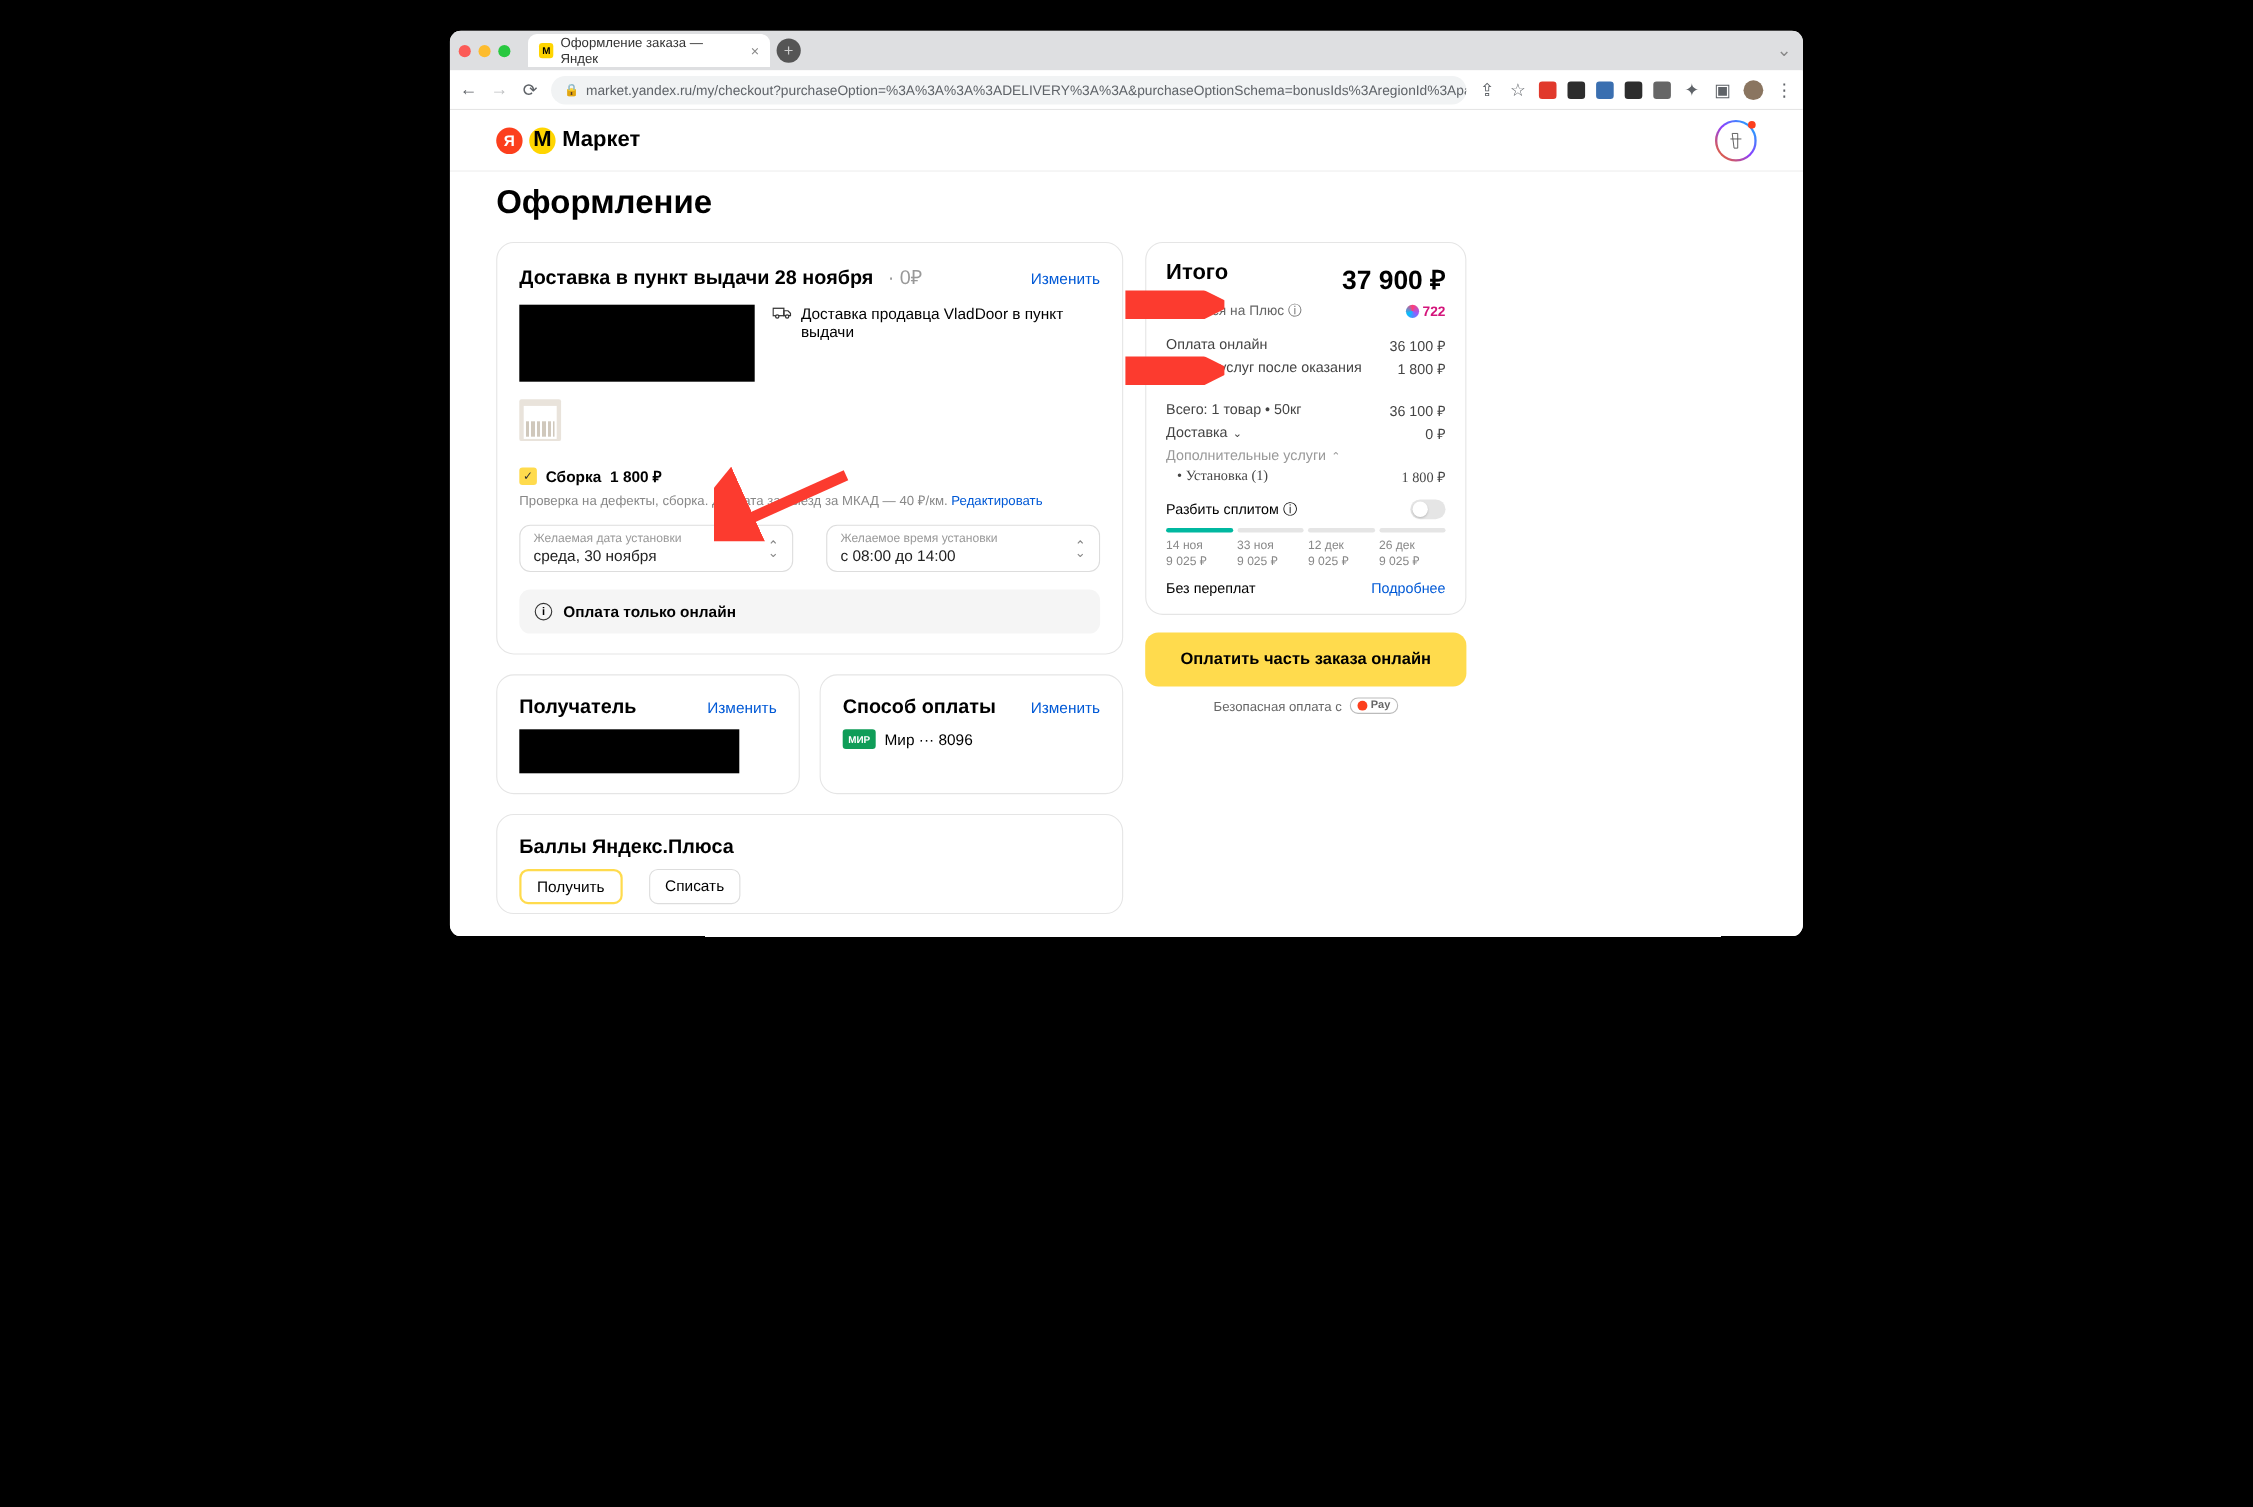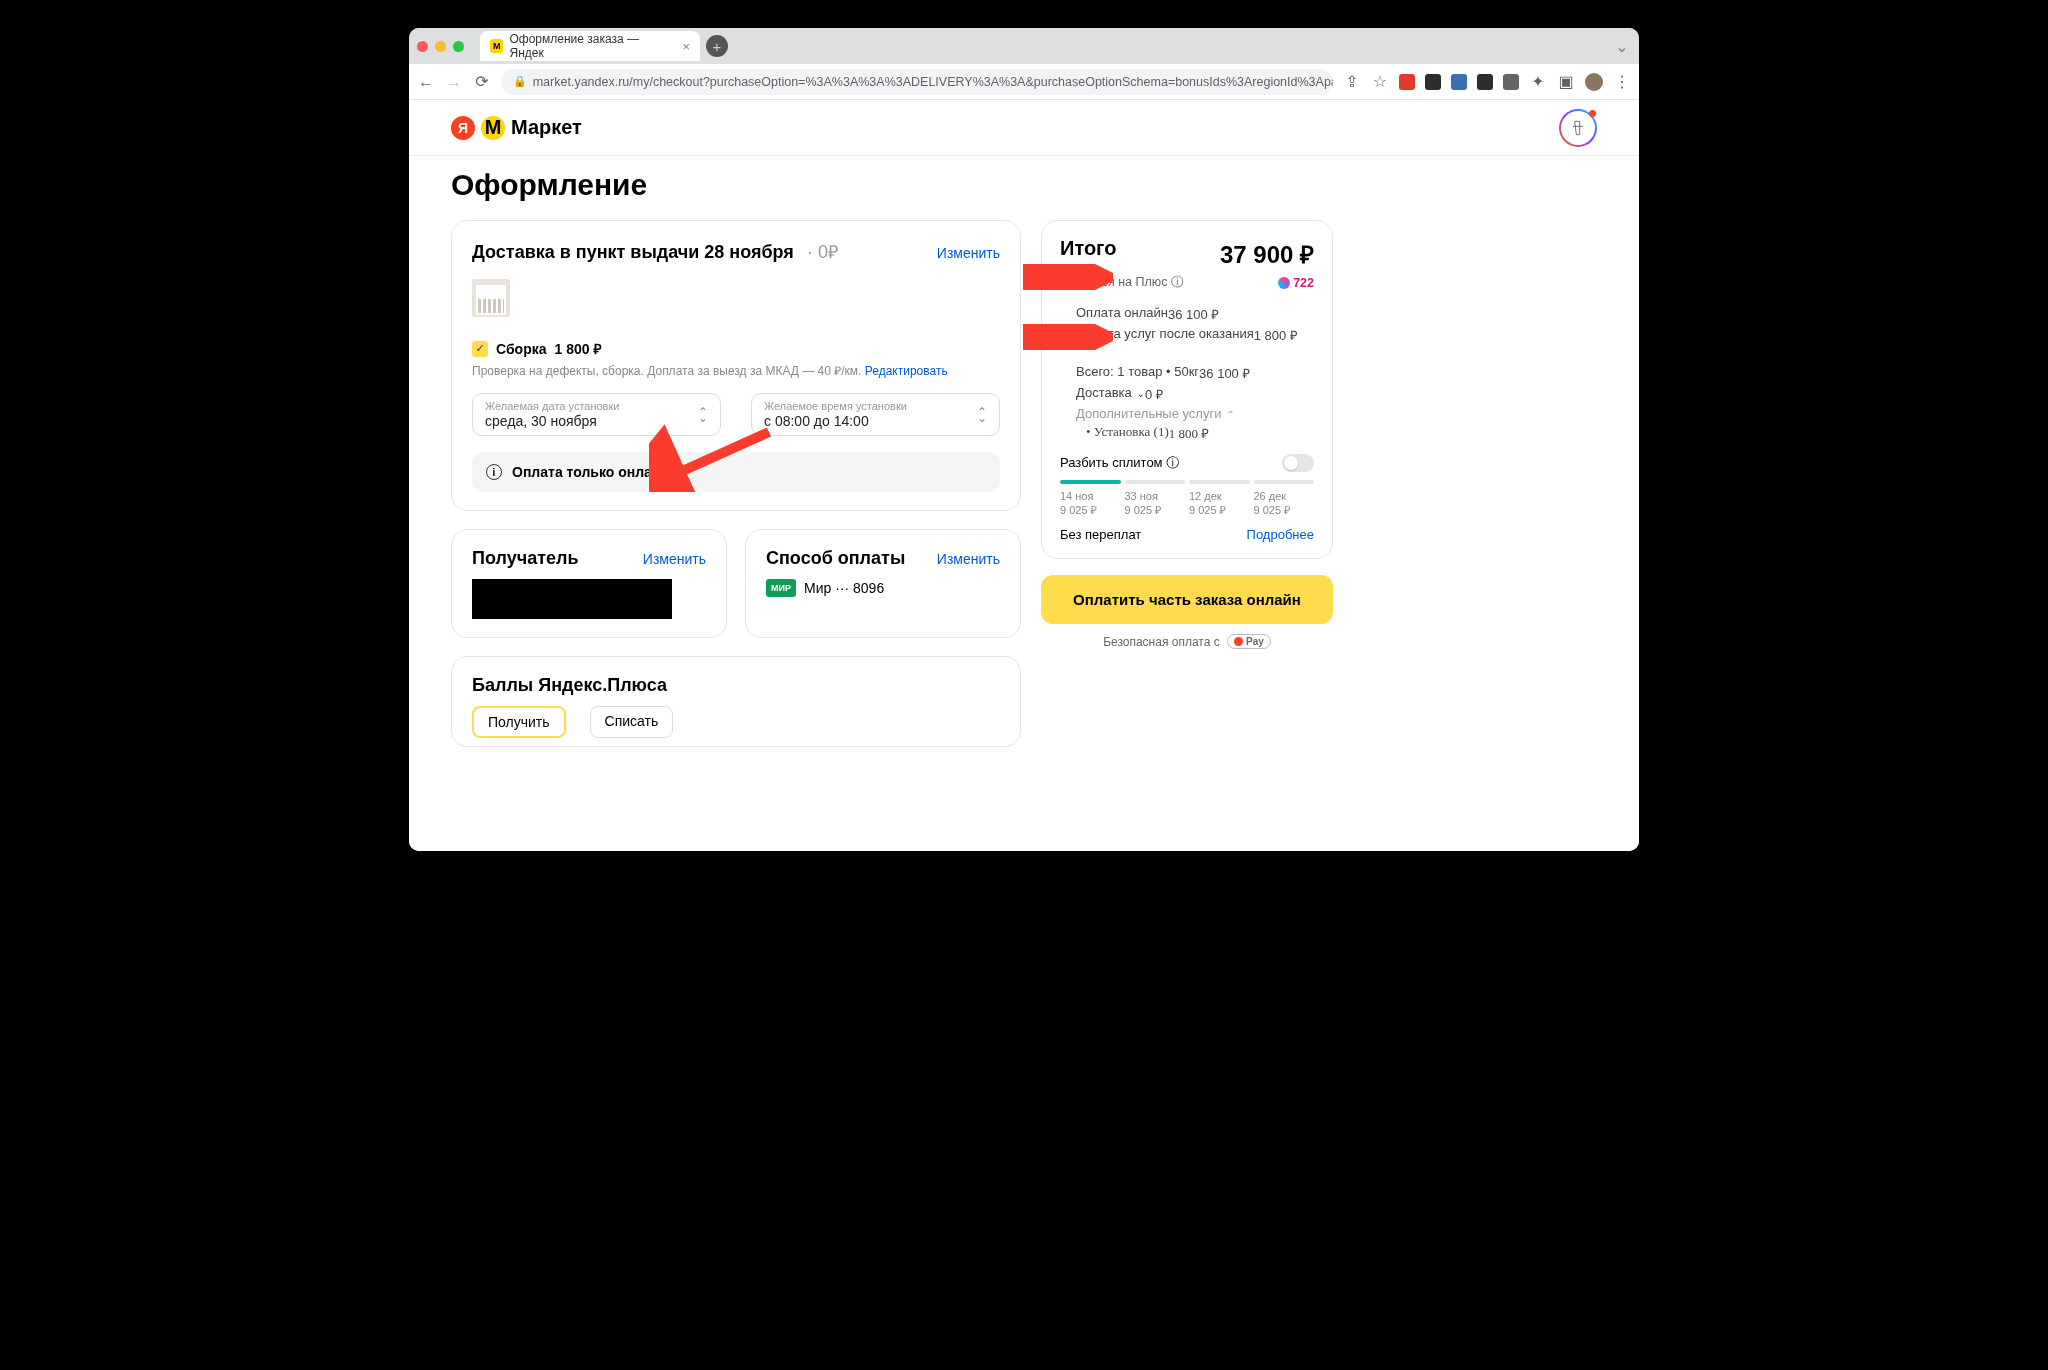--- a/index.html
+++ b/index.html
@@ -85,21 +85,21 @@
   .ptab.active { border-color:#ffdb4d; border-width:2px; }
 
   
   .sum-head { display:flex; justify-content:space-between; align-items:flex-start; margin-bottom:4px; }
   .sum-head h2 { font-size:20px; font-weight:700; }
   .total { font-size:24px; font-weight:700; }
   .plus-row { display:flex; justify-content:space-between; font-size:12.5px; color:#666; margin-bottom:14px; }
   .plus-badge { color:#d4157b; font-weight:600; display:flex; align-items:center; gap:3px; }
   .plus-badge::before{content:'';width:12px;height:12px;border-radius:50%;background:conic-gradient(#ff3d77,#935cff,#00c2ff,#ff3d77);}
 
-  .sum-line { display:flex; justify-content:flex-start; font-size:13px; color:#444; margin:3px 16px; }
+  .sum-line { display:flex; justify-content:space-between; font-size:13px; color:#444; margin:3px 0; }
   .sum-line.gray{color:#999}
   .sum-line .chev{font-size:10px;margin-left:2px}
   .indent { padding-left:10px;font-family:Liberation Serif, serif; }
   .sep { height:14px; }
 
   .split-row { display:flex; justify-content:space-between; align-items:center; font-size:13px; margin-top:12px; }
   .toggle { width:32px;height:18px;background:#e5e5e5;border-radius:9px;position:relative; }
   .toggle::after{content:'';position:absolute;width:14px;height:14px;background:#fff;border-radius:50%;top:2px;left:2px;box-shadow:0 1px 2px rgba(0,0,0,.2);}
   .seg-bar { display:flex; gap:4px; margin-top:8px; }
   .seg { flex:1; height:4px; background:#e5e5e5; border-radius:2px; }
@@ -185,20 +185,34 @@
         <div class="cols">
           <div class="left">
             <div class="card">
               <div class="del-head">
                 <div class="del-title">
                   <span>Доставка в пункт выдачи 28 ноября</span>
                   <span class="zero">· <span>0₽</span></span>
                 </div>
                 <span class="link">Изменить</span>
               </div>
+              <div class="del-row">
+                <div class="blackbox"></div>
+                <div class="ship">
+                  <span class="ico">
+                    <svg width="18" height="14" viewBox="0 0 24 18">
+                        <rect x="1" y="4" width="13" height="9" fill="none" stroke="#333" stroke-width="1.5"></rect>
+                        <path d="M14 7h5l3 3v3h-8z" fill="none" stroke="#333" stroke-width="1.5"></path>
+                        <circle cx="6" cy="14" r="2" fill="#fff" stroke="#333" stroke-width="1.5"></circle>
+                        <circle cx="18" cy="14" r="2" fill="#fff" stroke="#333" stroke-width="1.5"></circle>
+                      </svg>
+                  </span>
+                  <span style="max-width:240px">Доставка продавца VladDoor в пункт выдачи</span>
+                </div>
+              </div>
               <div class="thumb"></div>
 
               <div class="assembly">
                 <div class="assembly-line">
                   <span class="chk">✓</span>
                   <span style="font-weight:600">Сборка</span>
                     <span style="font-weight:600">1 800 ₽</span>
                 </div>
                 <div class="asm-desc">
                   <span>Проверка на дефекты, сборка. Доплата за выезд за МКАД — 40 ₽/км.</span>

